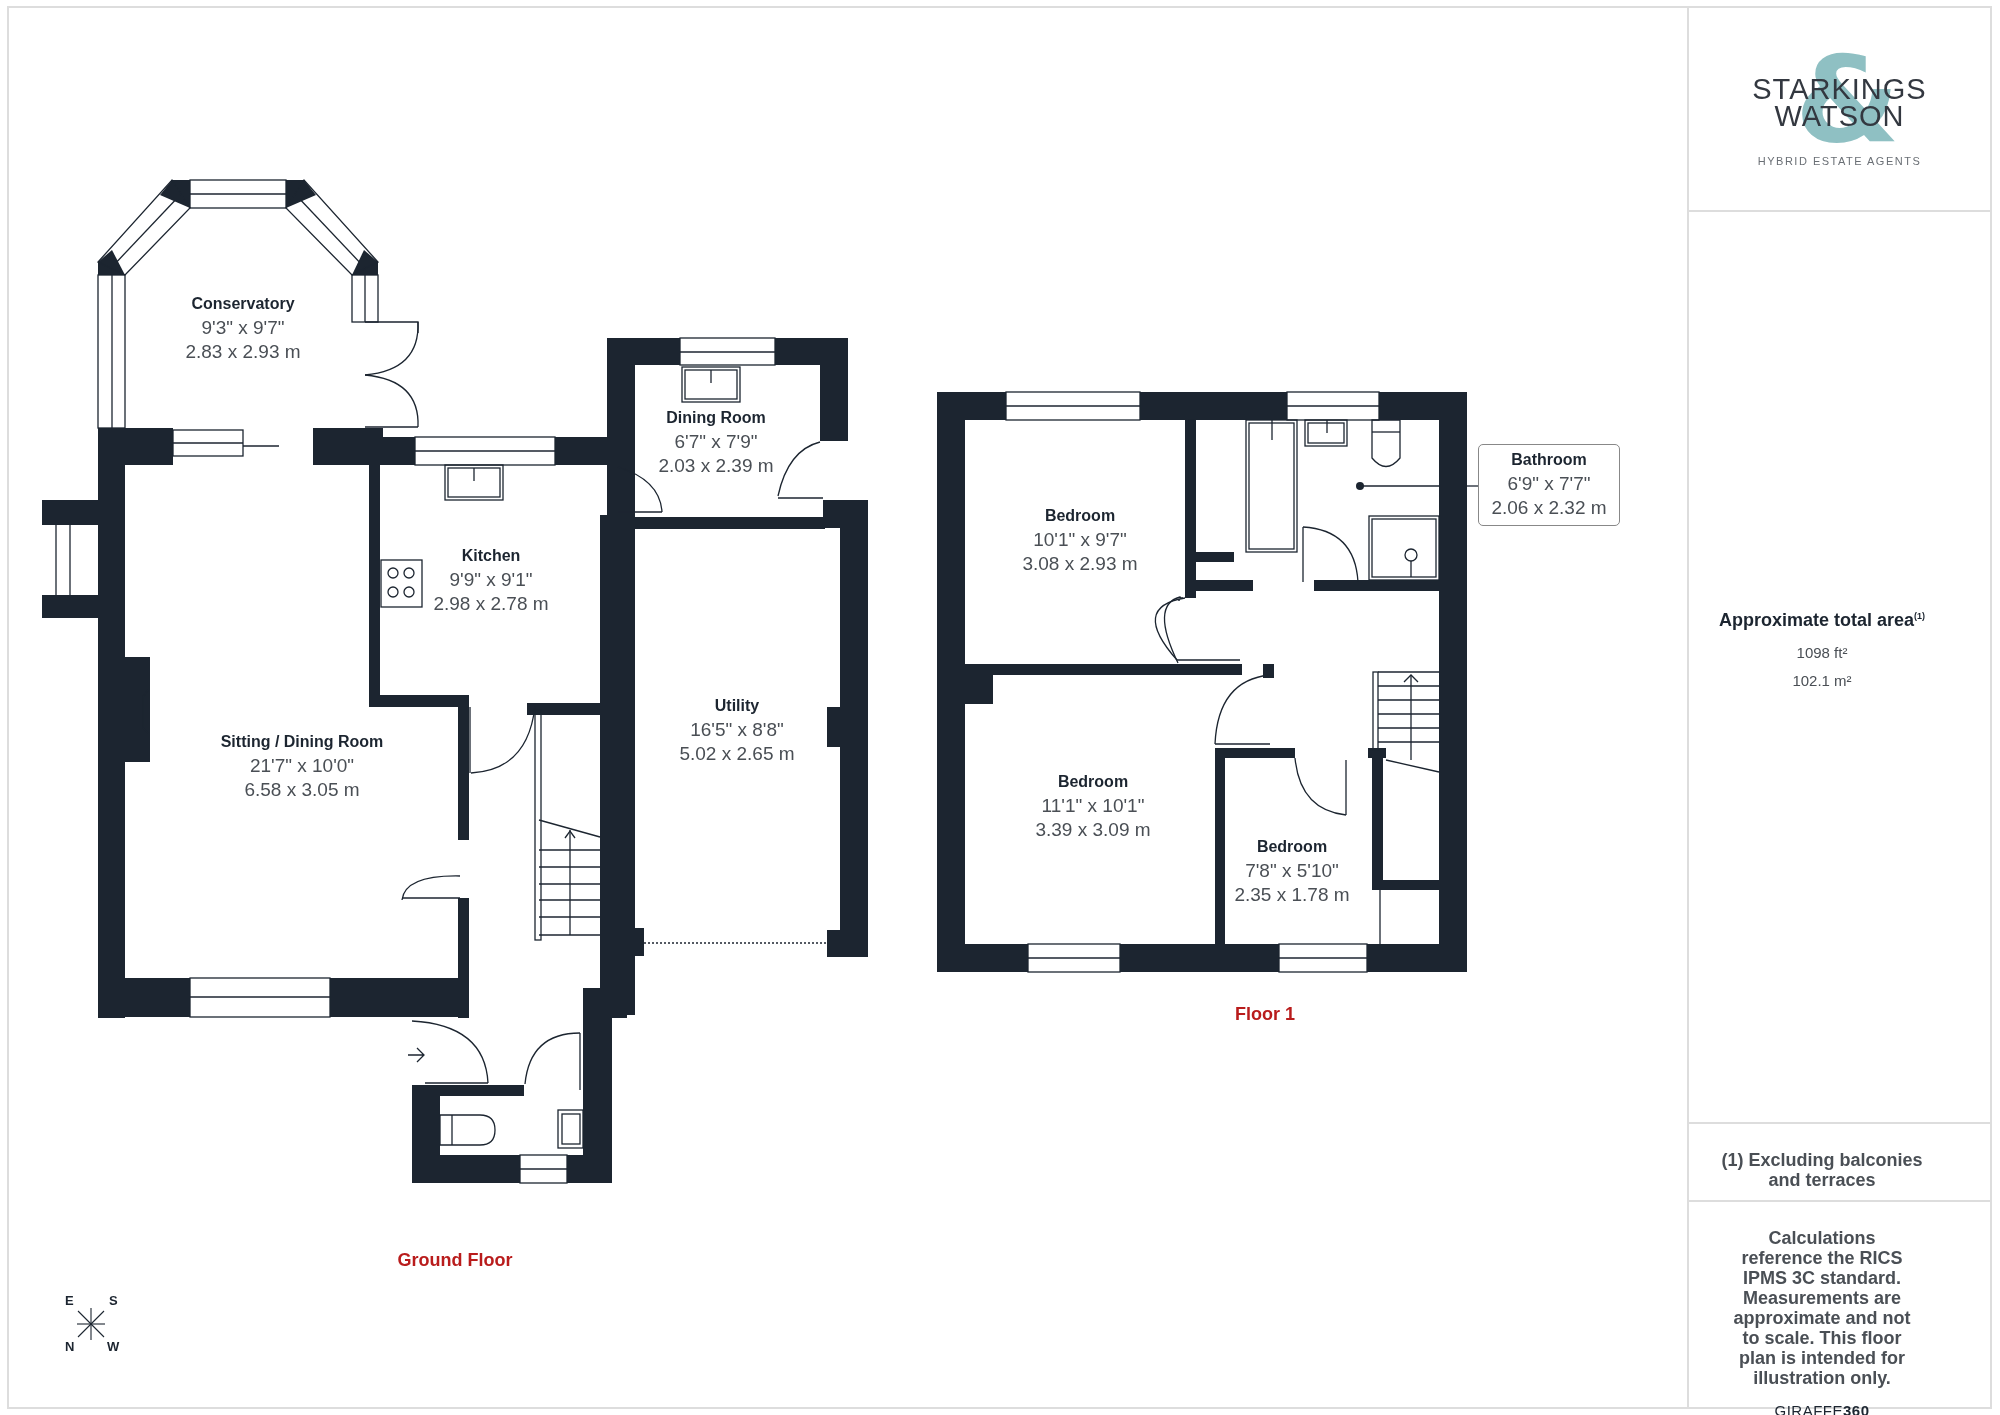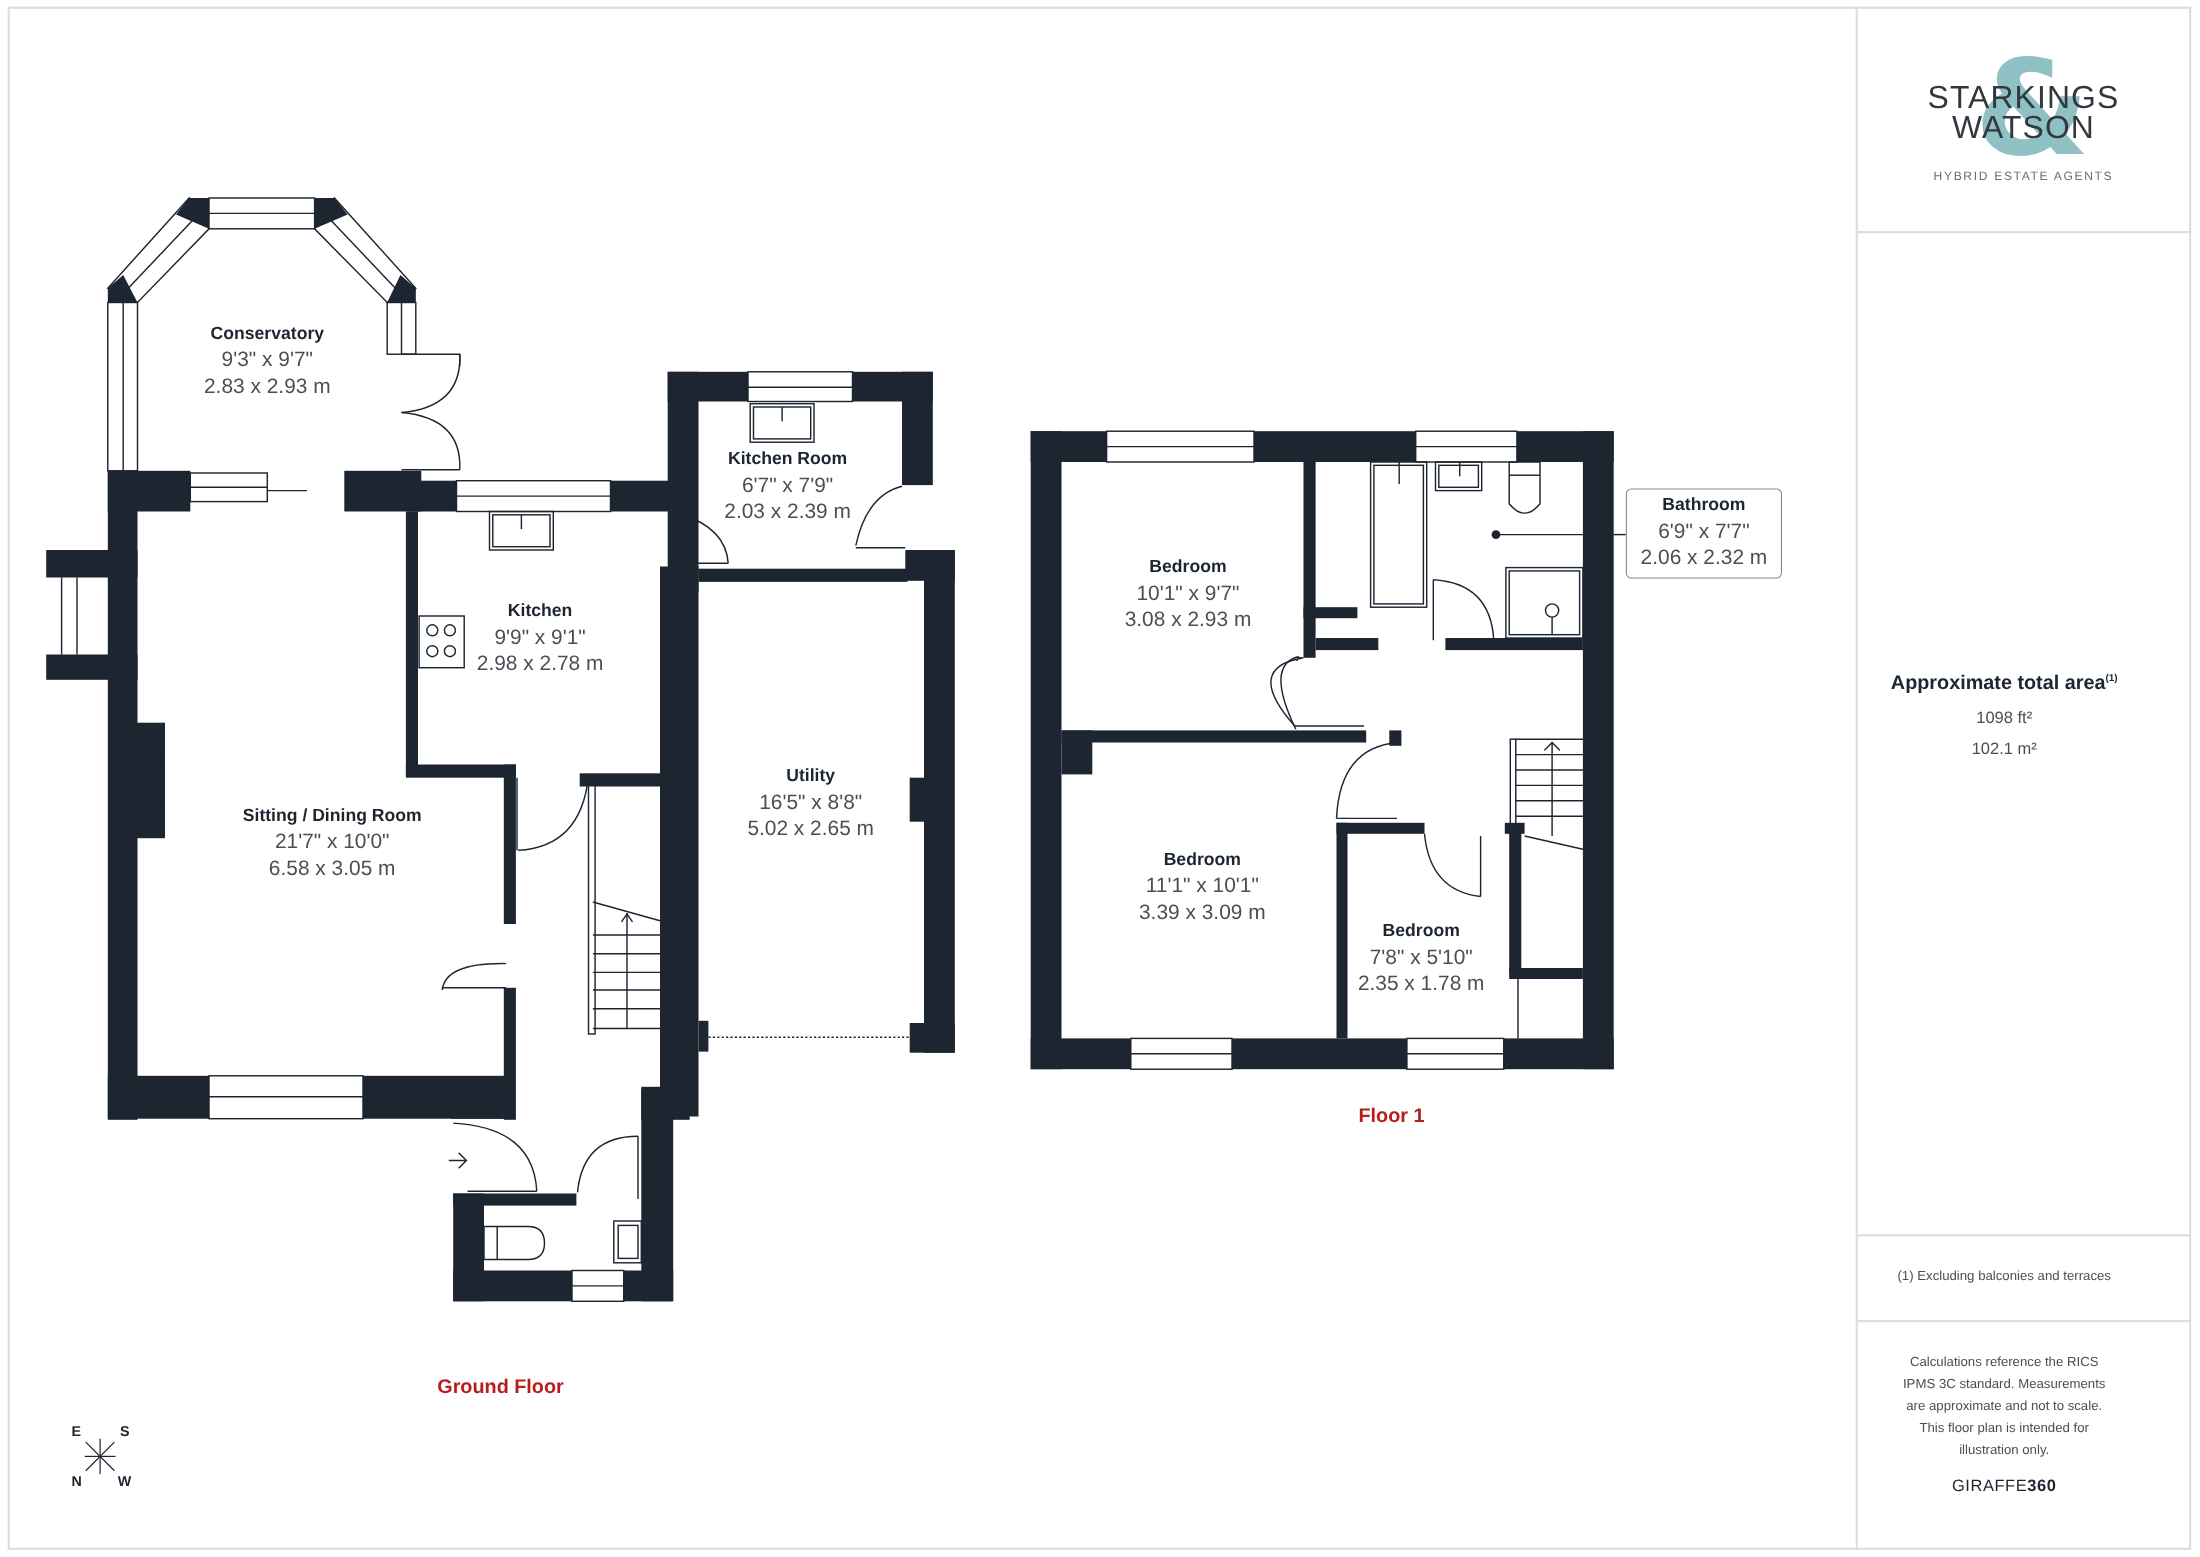--- a/index.html
+++ b/index.html
@@ -14,21 +14,21 @@
   .room-name { font-weight:bold; font-size:16px; color:#1c2530; line-height:24px; }
   .room-dim { font-size:19px; color:#4a4f55; line-height:24px; }
   .floor-label { position:absolute; font-weight:bold; font-size:18px; color:#b91c1c; transform:translateX(-50%); white-space:nowrap; }
   .logo { position:absolute; left:1687px; top:40px; width:305px; height:150px; }
   .logo-amp { position:absolute; left:108px; top:0px; font-size:120px; color:#8fc0c3; font-family:"DejaVu Sans", sans-serif; line-height:120px; font-weight:bold; }
   .logo-text { position:absolute; left:0; width:100%; text-align:center; font-size:29px; letter-spacing:1px; color:#333840; line-height:28px; }
   .logo-sub { position:absolute; left:0; top:115px; width:100%; text-align:center; font-size:11px; letter-spacing:1.5px; color:#6a6f75; }
   .side-text { position:absolute; left:1689px; width:266px; text-align:center; }
   .area-title { font-weight:bold; font-size:18px; color:#1c2530; }
   .area-val { font-size:15px; color:#4a4f55; line-height:28px; }
-  .note { font-size:12px; color:#4a4f55; line-height:20px; padding:0 28px; }
+  .note { font-size:18px; color:#4a4f55; line-height:20px; padding:0 28px;font-weight:bold; }
   .brand { font-size:15px; color:#1c2530; letter-spacing:0.5px; }
   .brand b { font-weight:bold; }
   .compass-letter { position:absolute; font-size:13px; font-weight:bold; color:#1c2530; }
   sup { font-size:9px; }
   .bathroom-callout { position:absolute; left:1478px; top:444px; width:142px; height:82px; border:1.5px solid #888; border-radius:5px; background:#fff; box-sizing:border-box; }
 </style>
 </head>
 <body>
 
 <div class="frame"></div>
@@ -277,21 +277,21 @@
 <span class="compass-letter" style="left:109px;top:1293px">S</span>
 <span class="compass-letter" style="left:65px;top:1339px">N</span>
 <span class="compass-letter" style="left:107px;top:1339px">W</span>
 
 <div class="room-label" style="left:243px;top:292px">
   <div class="room-name">Conservatory</div>
   <div class="room-dim">9'3" x 9'7"</div>
   <div class="room-dim">2.83 x 2.93 m</div>
 </div>
 <div class="room-label" style="left:716px;top:406px">
-  <div class="room-name">Kitchen Room</div>
+  <div class="room-name">Dining Room</div>
   <div class="room-dim">6'7" x 7'9"</div>
   <div class="room-dim">2.03 x 2.39 m</div>
 </div>
 <div class="room-label" style="left:491px;top:544px">
   <div class="room-name">Kitchen</div>
   <div class="room-dim">9'9" x 9'1"</div>
   <div class="room-dim">2.98 x 2.78 m</div>
 </div>
 <div class="room-label" style="left:737px;top:694px">
   <div class="room-name">Utility</div>

